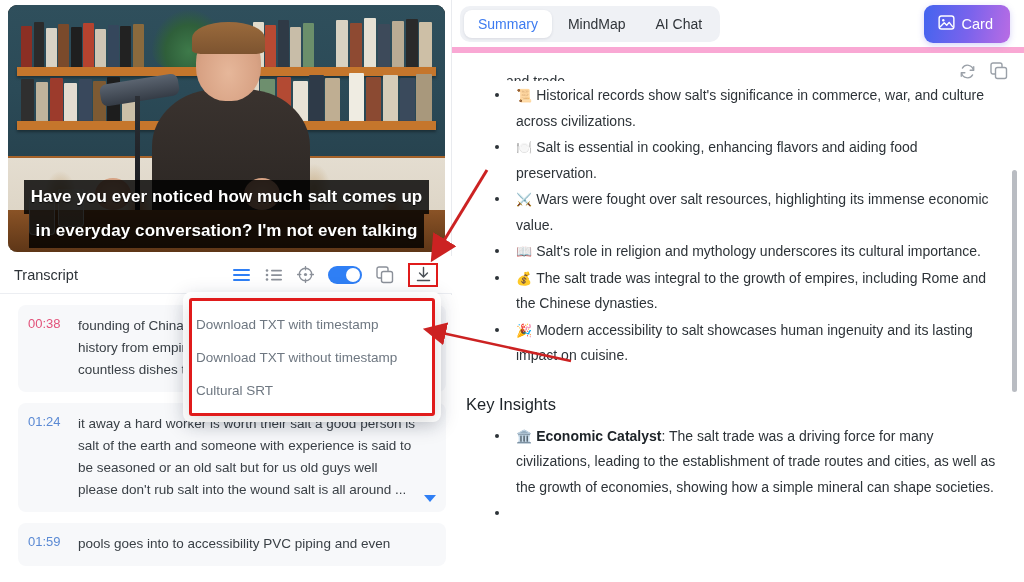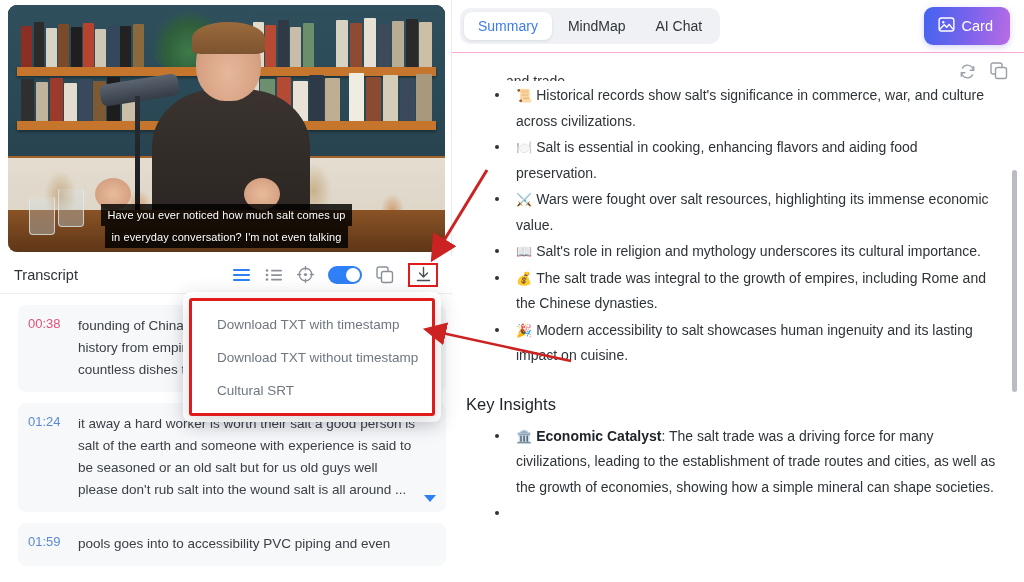--- a/index.html
+++ b/index.html
@@ -130,25 +130,25 @@
   }
   .subs {
     position: absolute; left: 0; right: 0; bottom: 4px;
     text-align: center;
     pointer-events: none;
   }
   .subs span {
     display: inline-block;
     background: rgba(0,0,0,.82);
     color: #ffffff;
-    font-size: 11px;
+    font-size: 17px;
     line-height: 16px;
-    padding: 3px 7px;
+    padding: 9px 7px;
     letter-spacing: .1px;
-    font-weight: 400;
+    font-weight: 700;
     text-shadow: 0 1px 1px rgba(0,0,0,.8);
   }
 
   
   .tx-head {
     position: absolute; left: 0; top: 256px;
     width: 452px; height: 38px;
     display: flex; align-items: center;
     padding: 0 14px 0 14px;
     border-bottom: 1px solid #eceef2;
@@ -226,21 +226,21 @@
     background: #ffffff;
     border: 3px solid #e01b1b;
     border-radius: 3px;
     box-shadow: 0 6px 18px rgba(0,0,0,.14);
     z-index: 40;
     padding: 7px 0;
   }
   .dd-item {
     font-size: 13.5px;
     color: #6e7781;
-    padding: 9px 25px;
+    padding: 9px 4px;
     cursor: pointer;
     white-space: nowrap;
   }
   .dd-shadow {
     position: absolute; left: 183px; top: 292px;
     width: 258px; height: 130px; z-index: 38;
     background: #fff;
     border-radius: 8px;
     box-shadow: 0 4px 20px rgba(20,30,60,.16);
   }
@@ -250,21 +250,21 @@
     position: relative;
     width: 572px; height: 582px;
     background: #ffffff;
     flex: 0 0 572px;
   }
   .rp-head {
     position: absolute; left: 0; top: 0;
     width: 572px; height: 53px;
     display: flex; align-items: center;
     padding: 0 14px 0 8px;
-    border-bottom: 1px solid #f9a8d4;
+    border-bottom: 6px solid #f9a8d4;
     background: #fff;
   }
   .tabs {
     display: flex; align-items: center;
     background: #eff1f5;
     border-radius: 10px;
     padding: 4px;
     gap: 2px;
   }
   .tab {

